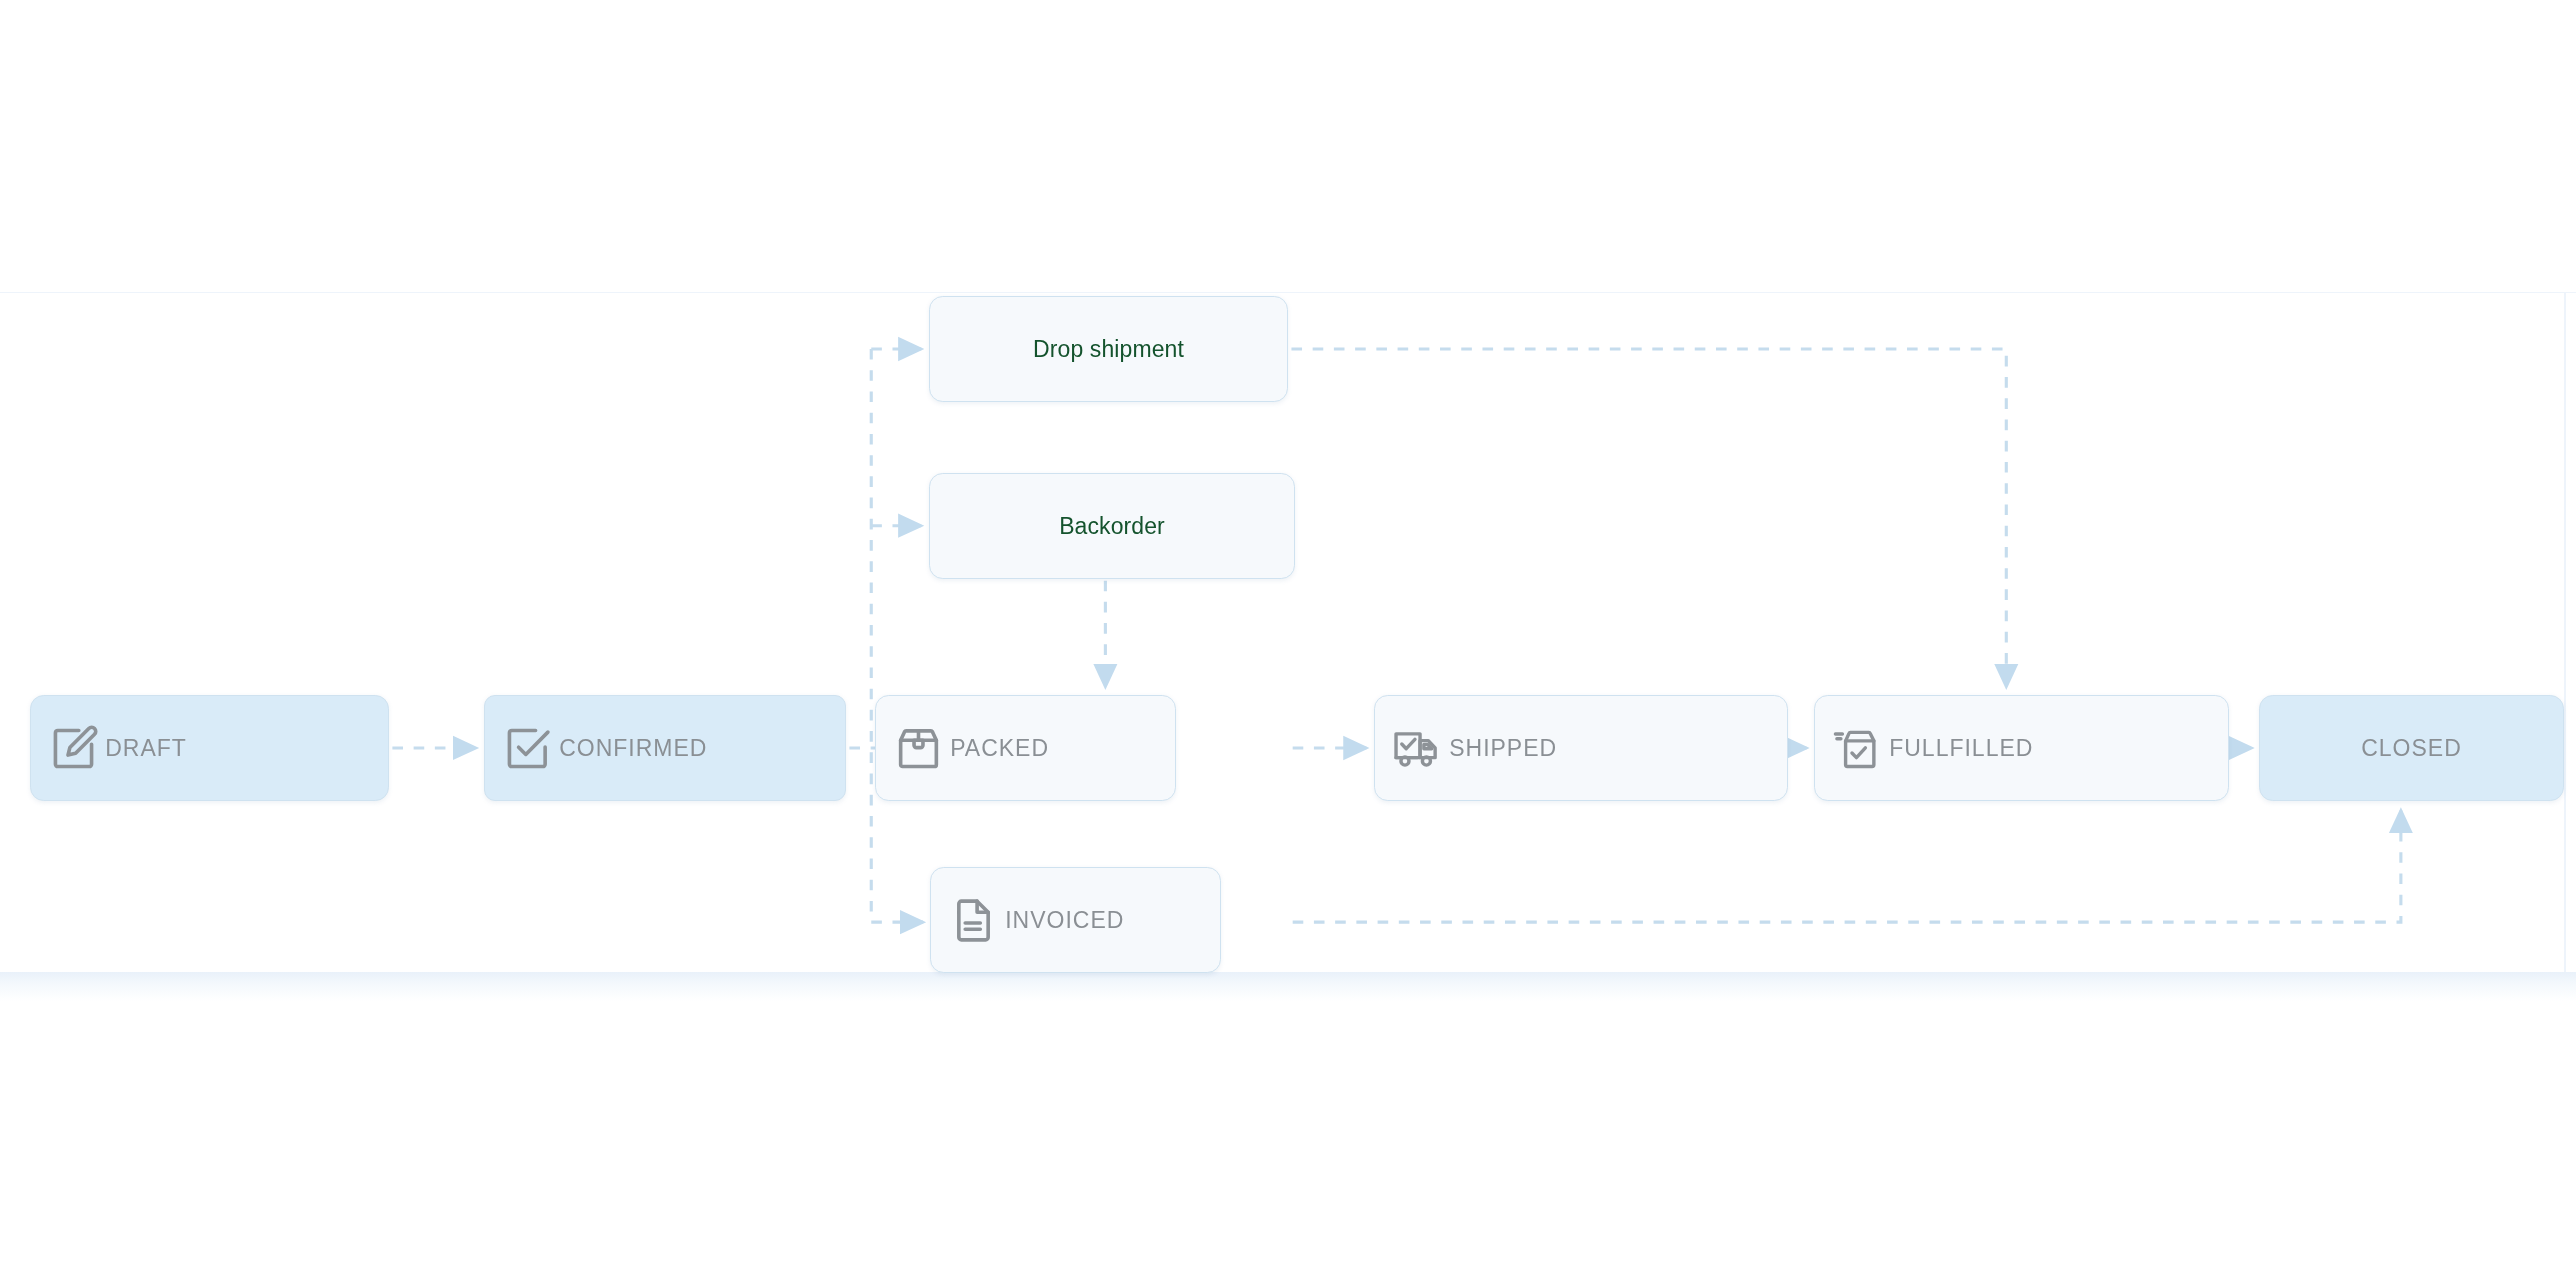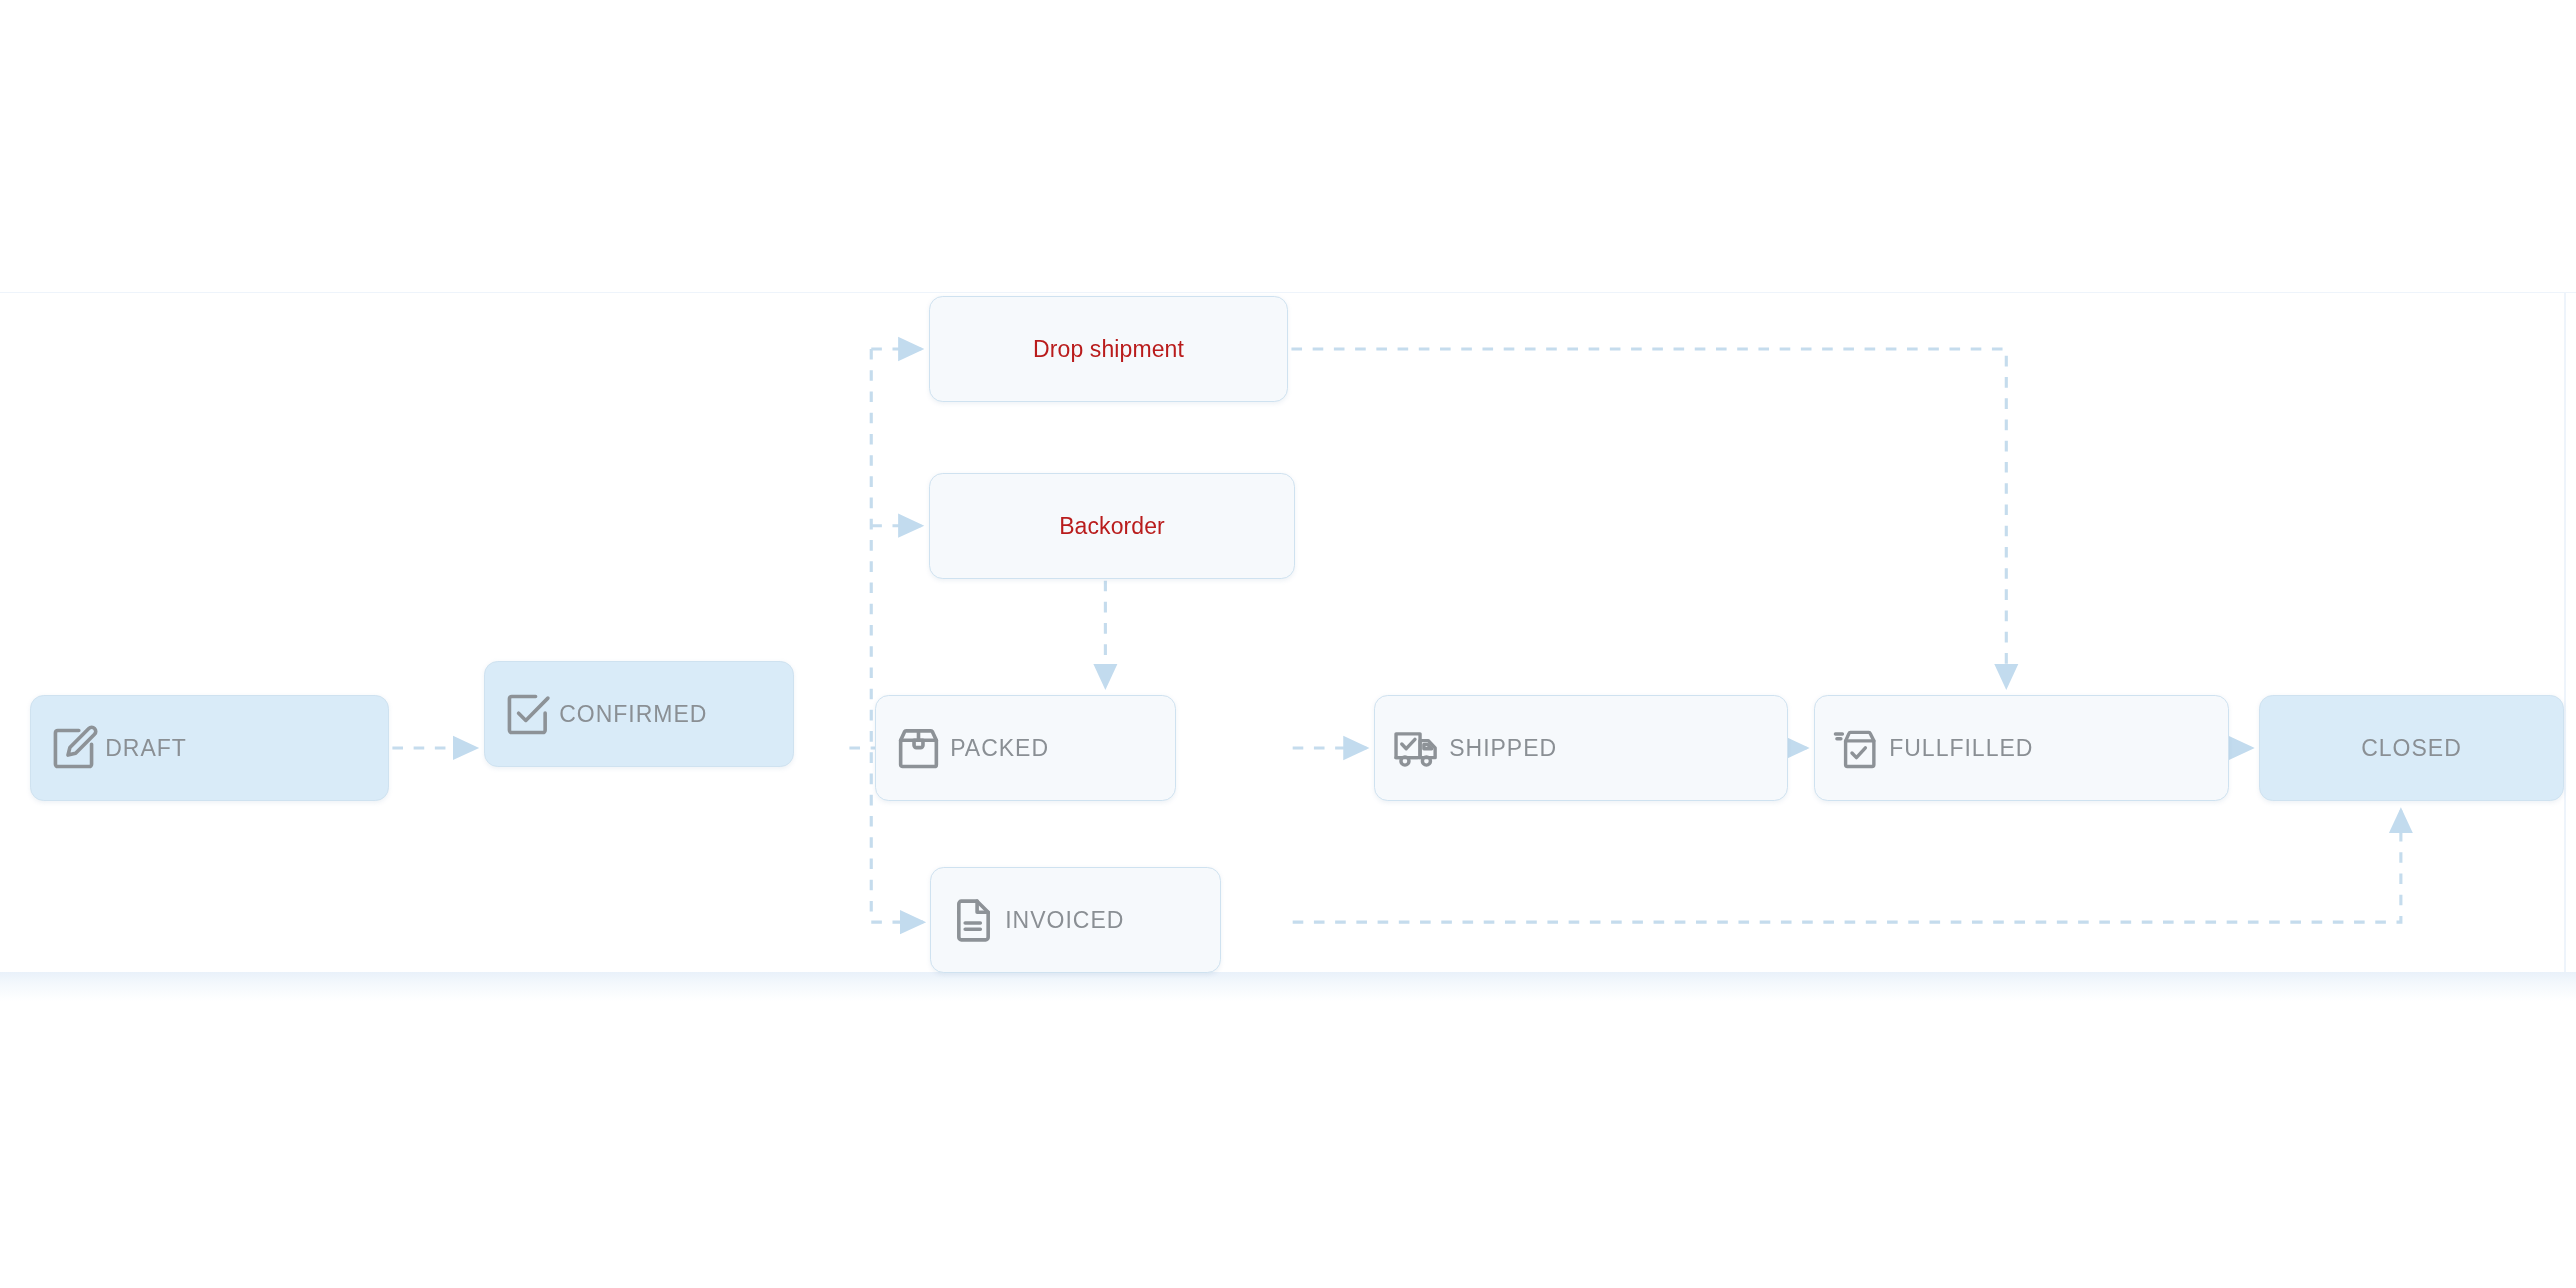--- a/index.html
+++ b/index.html
@@ -72,27 +72,27 @@
     font-size:23px;
     letter-spacing:1px;
     color:#8a8f94;
     white-space:nowrap;
     font-weight:400;
   }
   .node-label.upper{ text-transform:none; }
   .node-label.sentence{
     font-size:23px;
     letter-spacing:0.1px;
-    color:#b91c1c;
+    color:#14532d;
     font-weight:400;
   }
 
   
   #n-draft     { left:30px;   top:695px; width:359px; }
-  #n-confirmed { left:484px;  top:661px; width:310px; }
+  #n-confirmed { left:484px;  top:695px; width:362px;border-radius:11px; }
   #n-packed    { left:875px; top:695px; width:301px; }
   #n-shipped   { left:1374px; top:695px; width:414px; }
   #n-fullfilled{ left:1814px; top:695px; width:415px; }
   #n-closed    { left:2259px; top:695px; width:305px; }
 
   
   #n-drop      { left:929px; top:296px;  width:359px; }
   #n-backorder { left:929px; top:473px;  width:366px; }
   #n-invoiced  { left:930px; top:867px; width:291px; }
 </style>

